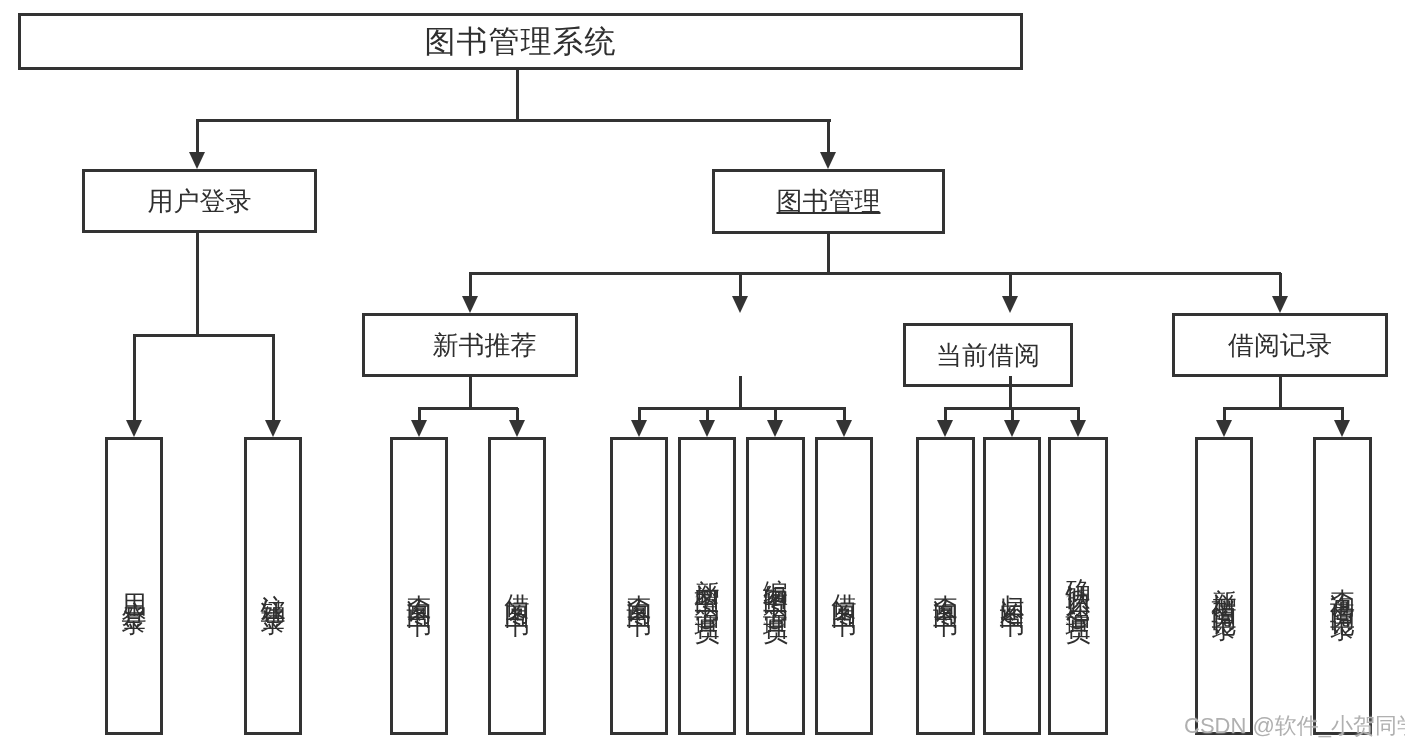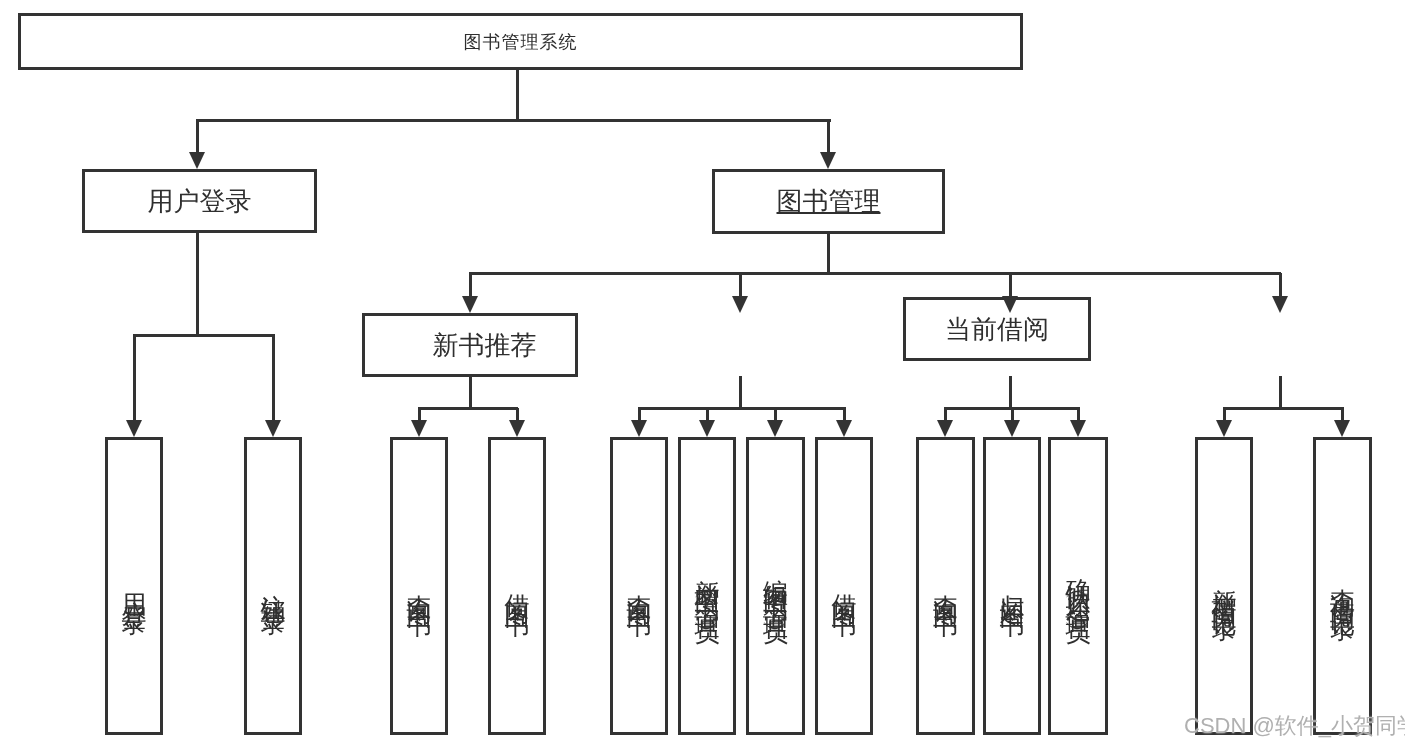--- a/index.html
+++ b/index.html
@@ -14,21 +14,21 @@
   .node {
     position:absolute;
     box-sizing:border-box;
     border:3px solid #333333;
     background:#ffffff;
     display:flex;
     align-items:center;
     justify-content:center;
     text-align:center;
   }
-  .node.h { font-size:18px; letter-spacing:1px; }
+  .node.h { font-size:31px; letter-spacing:1px; }
   .node.h2 { font-size:26px; }
   .node.v {
     font-size:25px;
     writing-mode:vertical-rl;
     letter-spacing:6px;
     line-height:1;
   }
   .line { position:absolute; background:#333333; }
   .arrow { position:absolute; width:16px; }
   .arrow::before {
@@ -67,22 +67,25 @@
   <div class="node h2" style="left:82px; top:169px; width:235px; height:64px;">
     <span>用户登录</span>
   </div>
   <div class="node h2" style="left:712px; top:169px; width:233px; height:65px;text-decoration:underline;">
     <span>图书管理</span>
   </div>
 
   <div class="node h2" style="left:362px; top:313px; width:216px; height:64px;padding-left:29px;">
     <span>新书推荐</span>
   </div>
-  <div class="node h2" style="left:903px; top:297px; width:188px; height:64px;">
+  <div class="node h2" style="left:903px; top:323px; width:170px; height:64px;">
     <span>当前借阅</span>
+  </div>
+  <div class="node h2" style="left:1172px; top:313px; width:216px; height:64px;">
+    <span>借阅记录</span>
   </div>
 
   <div class="node v" style="left:105px; top:437px; width:58px; height:298px;">
     <span>用户登录</span>
   </div>
   <div class="node v" style="left:244px; top:437px; width:58px; height:298px;">
     <span>注销登录</span>
   </div>
 
   <div class="node v" style="left:390px; top:437px; width:58px; height:298px;">

